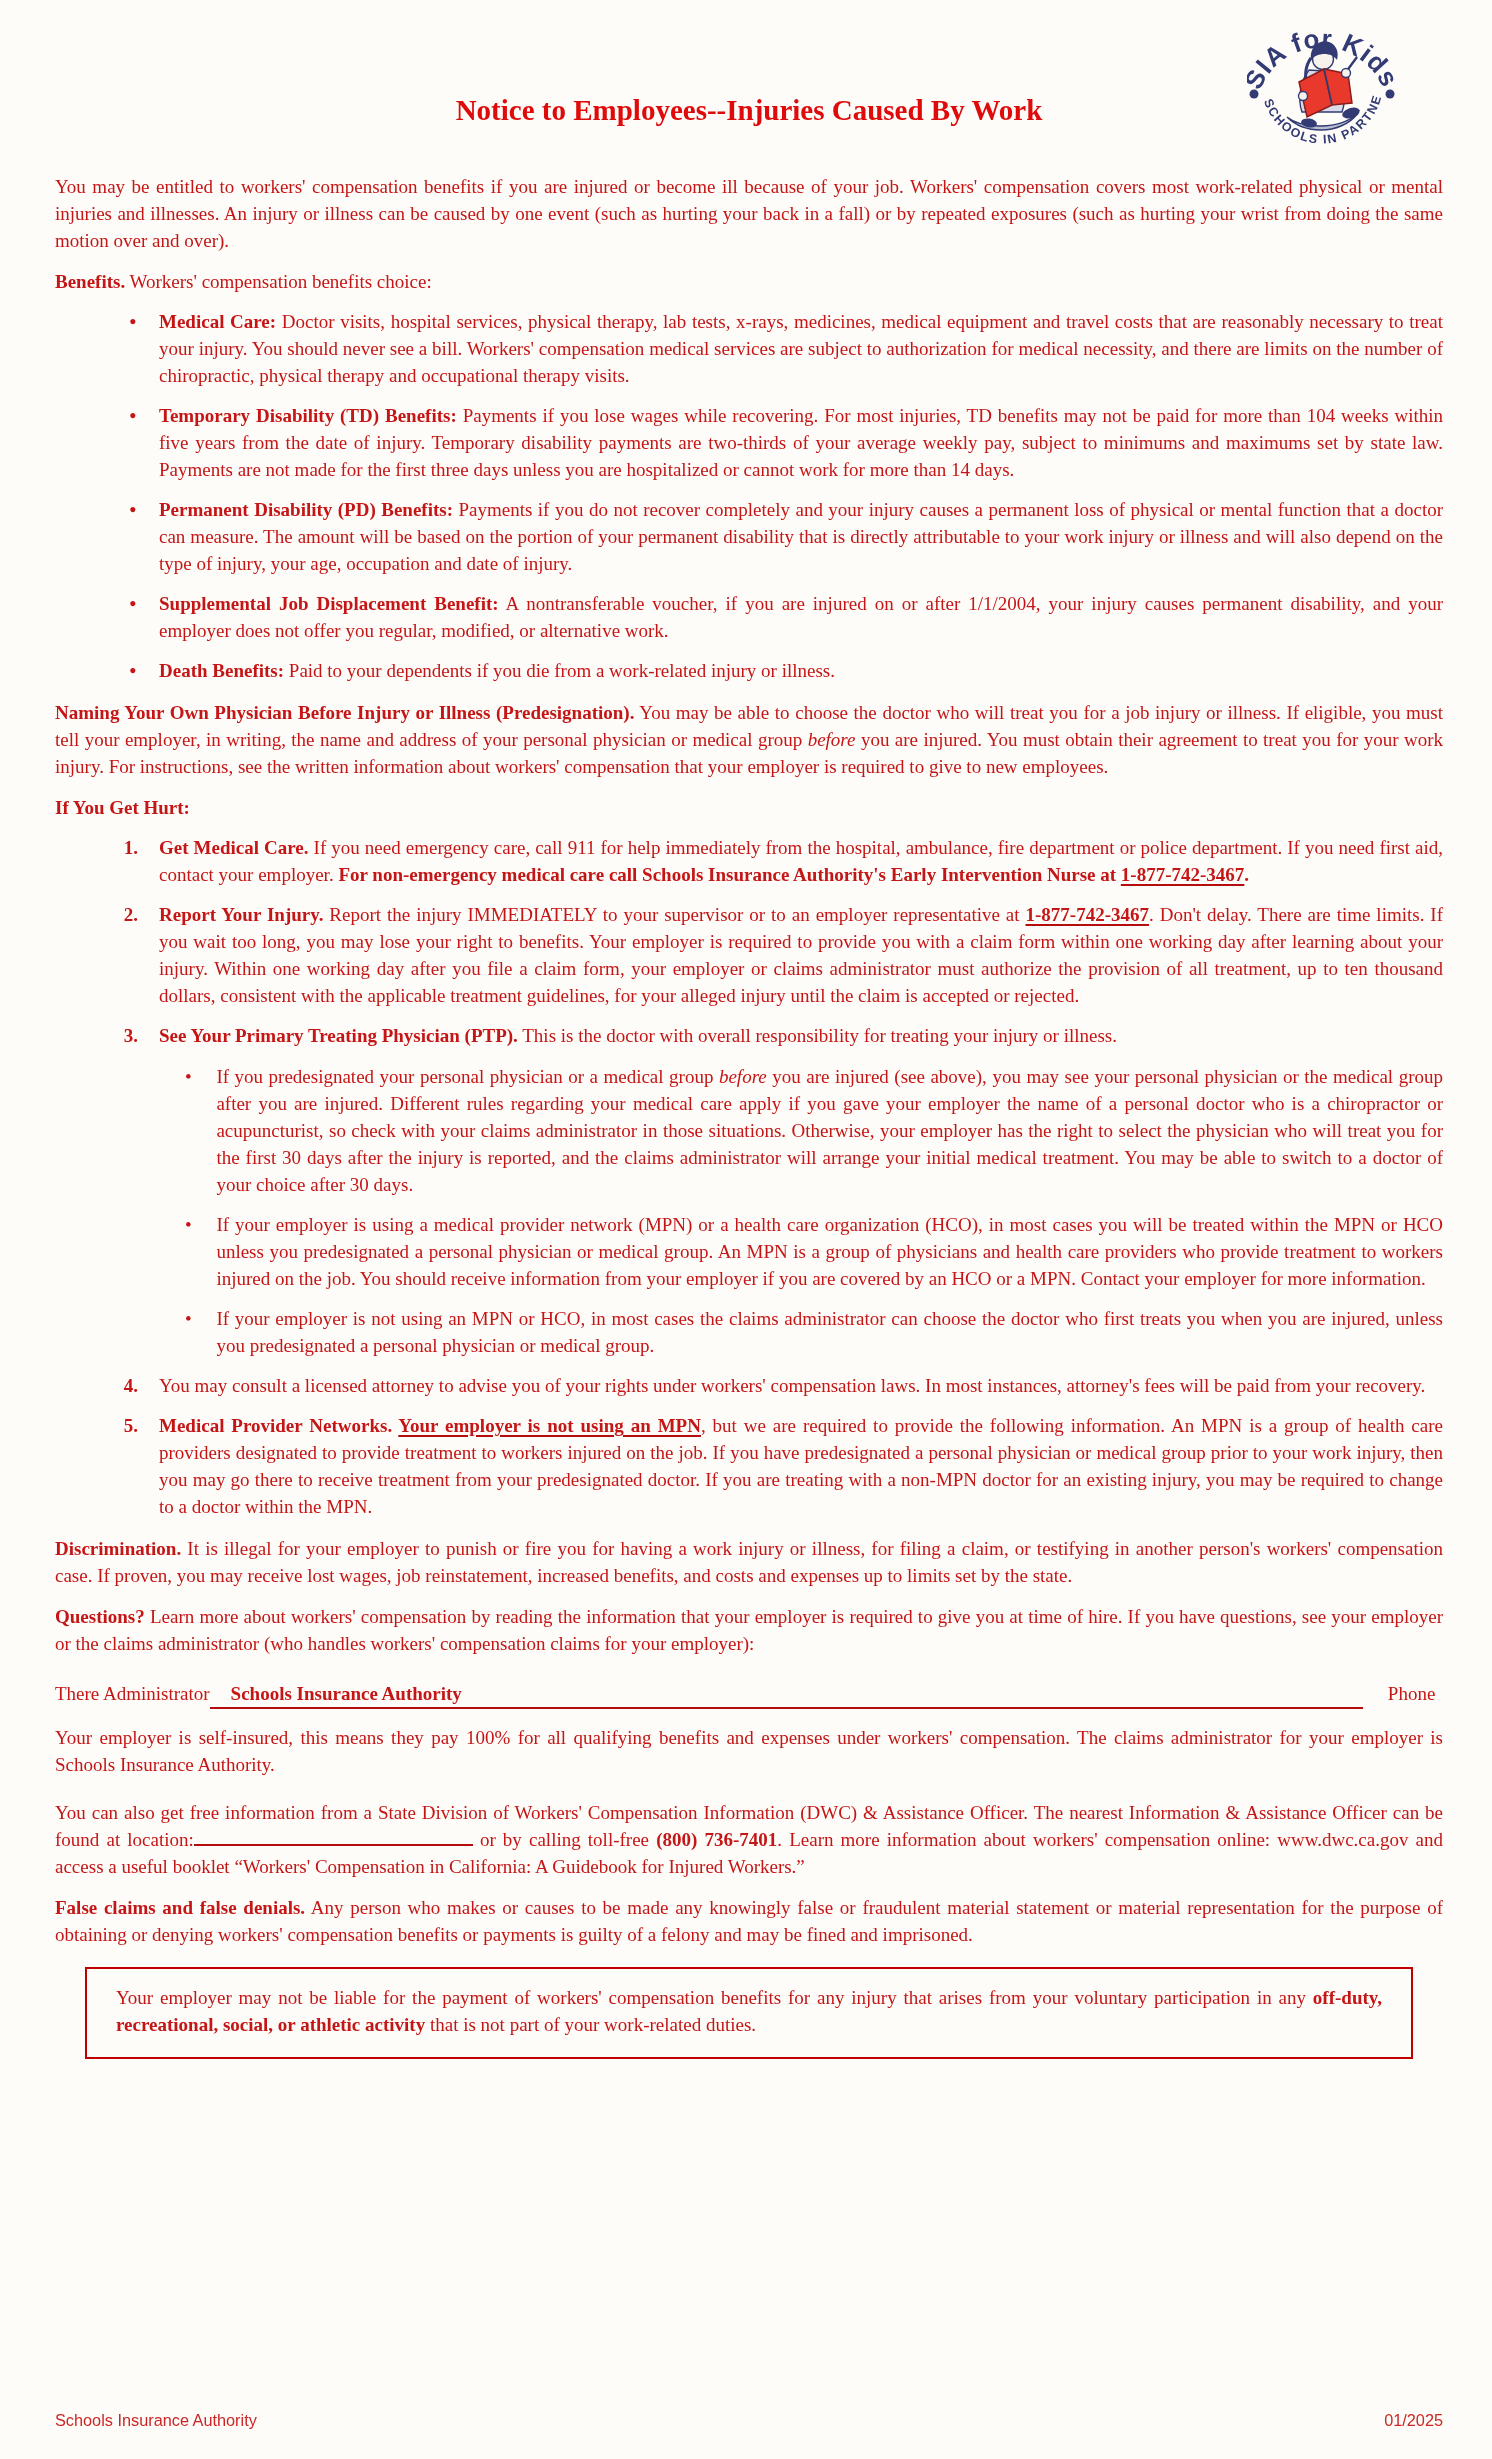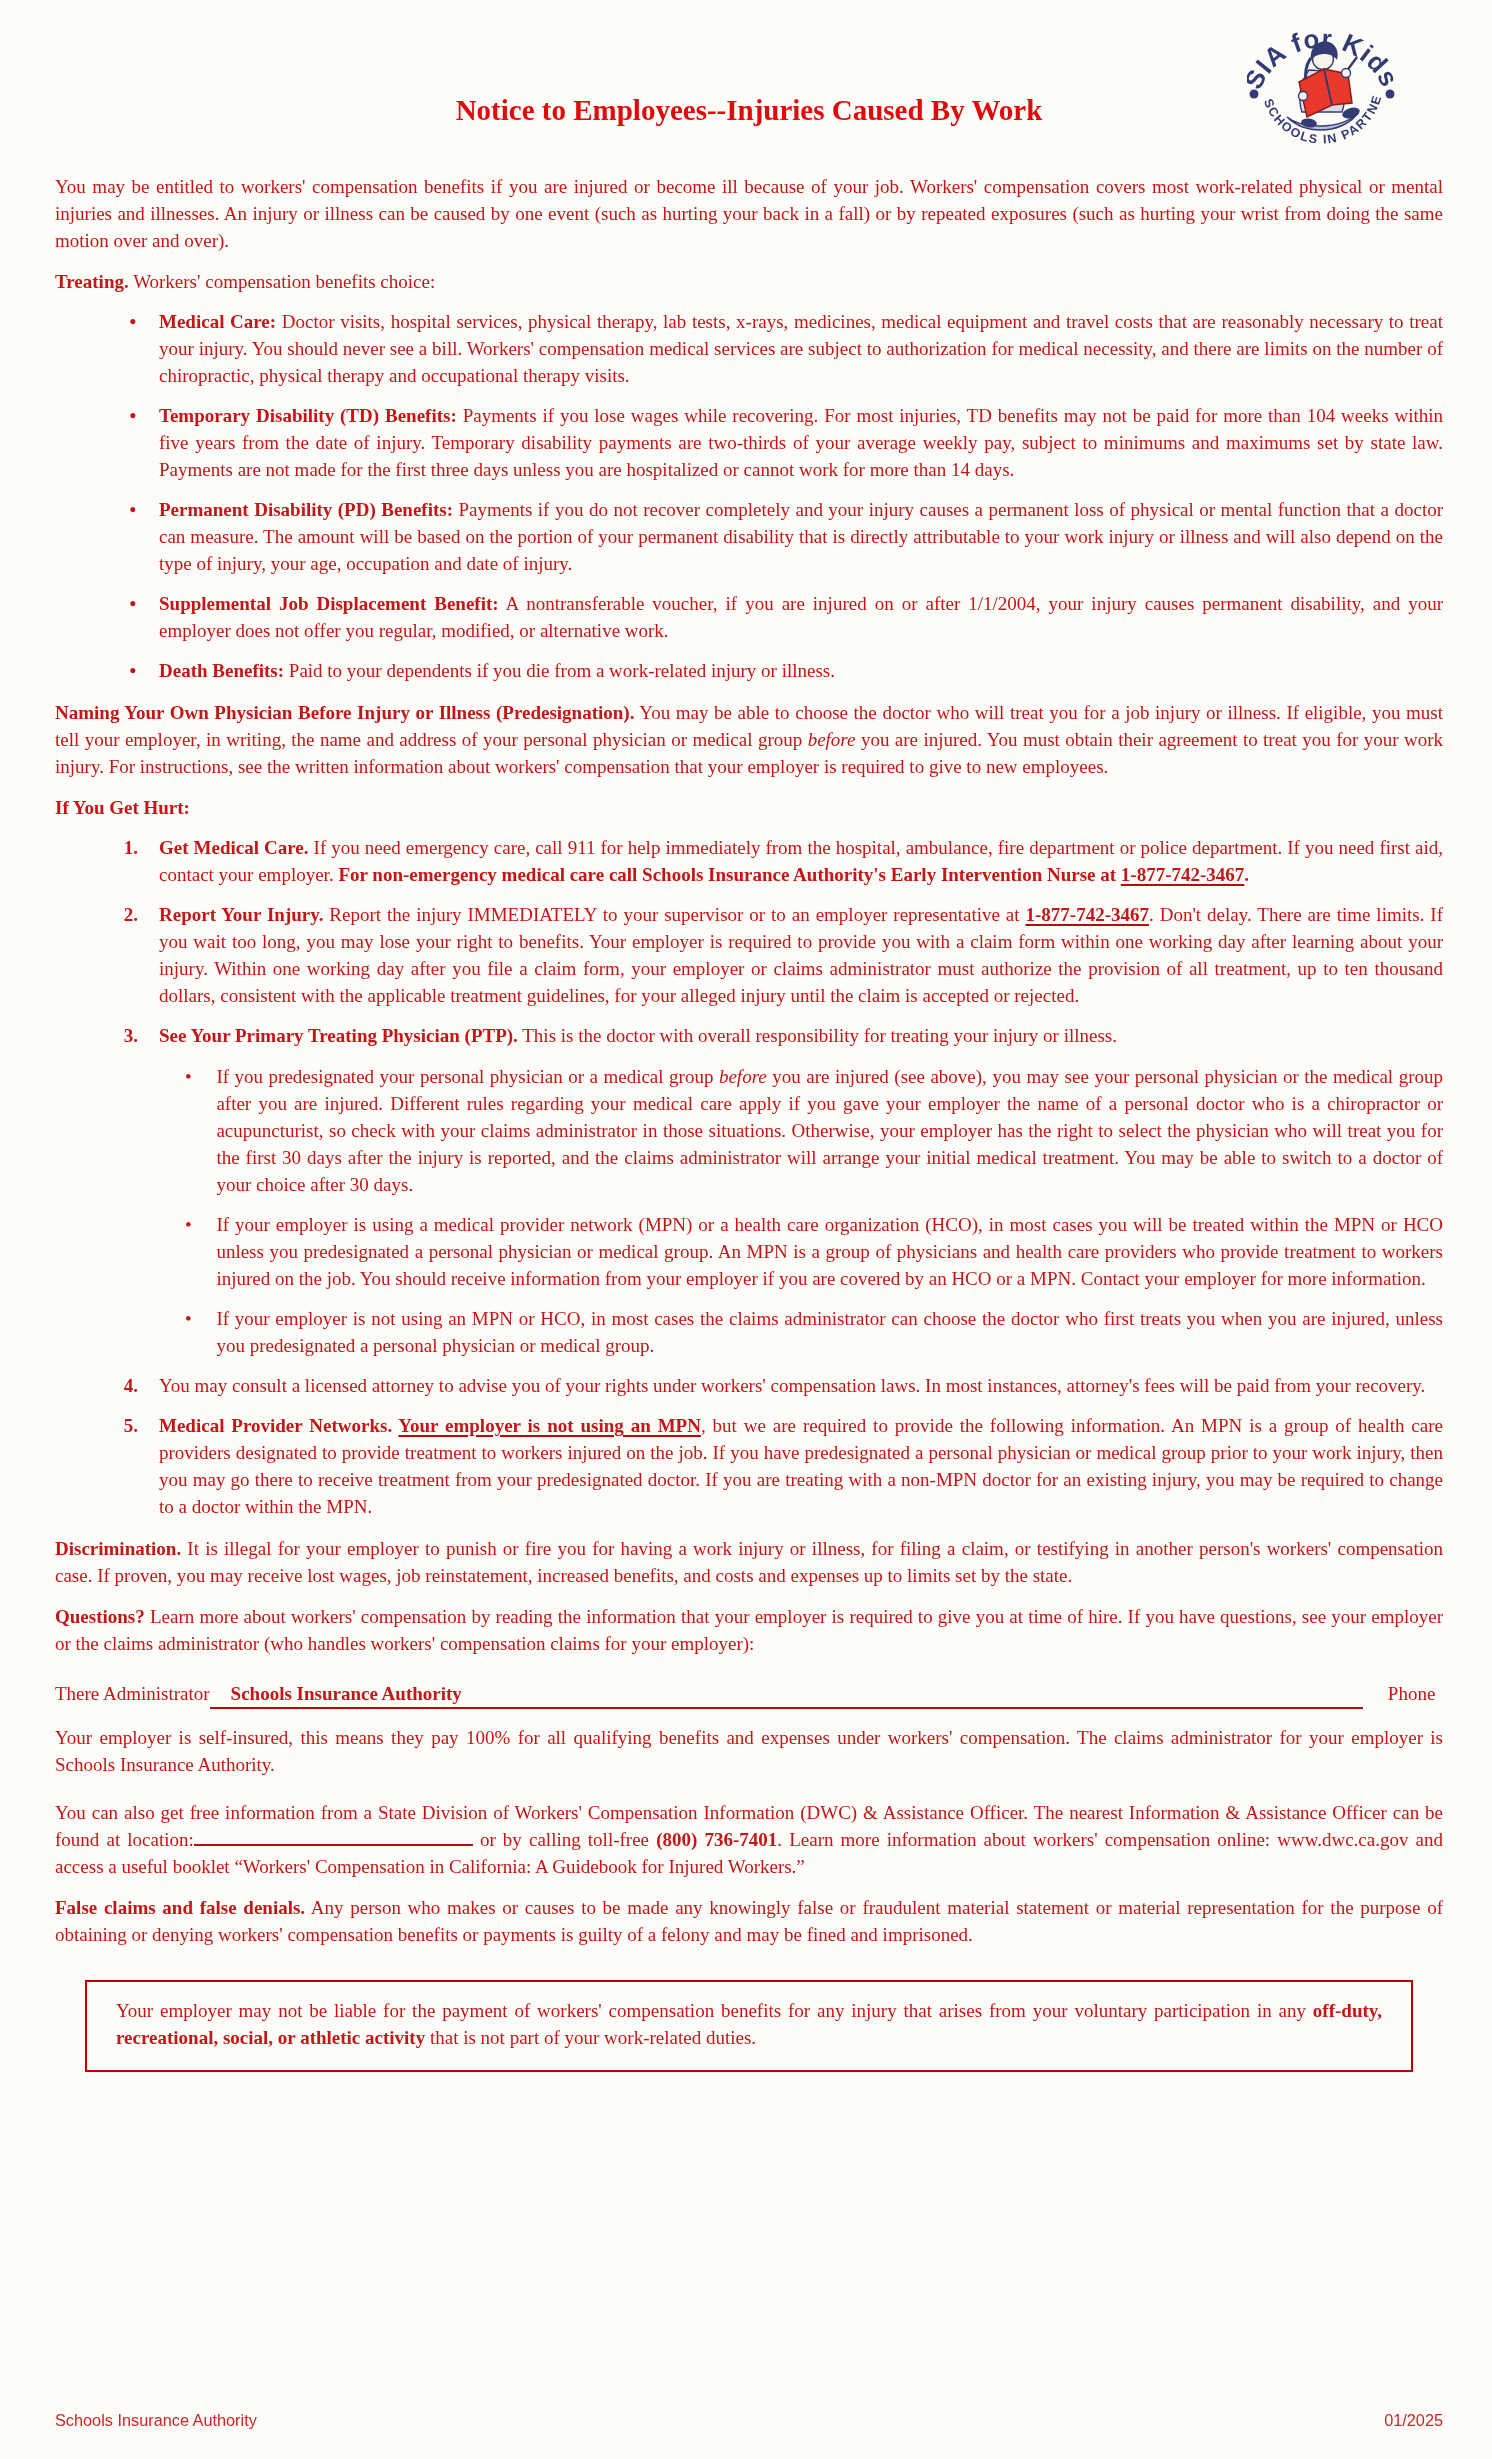--- a/index.html
+++ b/index.html
@@ -50,21 +50,21 @@
   ul.sub li{position:relative;padding-left:43px;margin-top:13.4px;text-align:justify;}
   ul.sub li::before{content:"\2022";position:absolute;left:11.5px;}
   .claims-row{display:flex;align-items:baseline;margin-top:23px;white-space:nowrap;}
   .claims-row .lbl{flex:none;}
   .fill{border-bottom:2.9px solid var(--underline-red,#b50d0d);}
   .fill1{flex:1.22;padding-left:21px;font-weight:700;}
   .fill2{flex:1;padding-left:5.8px;font-weight:700;}
   .phone-lbl{margin:0 7.7px 0 25px;}
   .notice-box{
     border:2.9px solid var(--border-red,#c00000);
-    margin:32px 30px 0 30px;
+    margin:19px 30px 0 30px;
     padding:15.4px 29px 19px 29px;
   }
   .notice-box p{text-align:justify;}
   .gap-lg{margin-top:33px;}
   footer{
     margin-top:auto;
     display:flex;justify-content:space-between;
     padding-bottom:25px;
     font-family:"Liberation Sans","DejaVu Sans",sans-serif;
     font-size:16.3px;color:var(--footer-red,#cc2626);
@@ -120,21 +120,21 @@
 
           <circle class="skin" cx="56" cy="86" r="4.5"></circle>
           <circle class="skin" cx="99" cy="63" r="4.5"></circle>
         </g>
       </svg>
     </div>
   </header>
 
   <p class="para intro">You may be entitled to workers' compensation benefits if you are injured or become ill because of your job. Workers' compensation covers most work-related physical or mental injuries and illnesses. An injury or illness can be caused by one event (such as hurting your back in a fall) or by repeated exposures (such as hurting your wrist from doing the same motion over and over).</p>
 
-  <p class="para"><b>Treating.</b><span> Workers' compensation benefits choice:</span></p>
+  <p class="para"><b>Benefits.</b><span> Workers' compensation benefits choice:</span></p>
 
   <ul class="bullets">
     <li><b>Medical Care:</b><span> Doctor visits, hospital services, physical therapy, lab tests, x-rays, medicines, medical equipment and travel costs that are reasonably necessary to treat your injury. You should never see a bill. Workers' compensation medical services are subject to authorization for medical necessity, and there are limits on the number of chiropractic, physical therapy and occupational therapy visits.</span></li>
     <li><b>Temporary Disability (TD) Benefits:</b><span> Payments if you lose wages while recovering. For most injuries, TD benefits may not be paid for more than 104 weeks within five years from the date of injury. Temporary disability payments are two-thirds of your average weekly pay, subject to minimums and maximums set by state law.  Payments are not made for the first three days unless you are hospitalized or cannot work for more than 14 days.</span></li>
     <li><b>Permanent Disability (PD) Benefits:</b><span> Payments if you do not recover completely and your injury causes a permanent loss of physical or mental function that a doctor can measure. The amount will be based on the portion of your permanent disability that is directly attributable to your work injury or illness and will also depend on the type of injury, your age, occupation and date of injury.</span></li>
     <li><b>Supplemental Job Displacement Benefit:</b><span> A nontransferable voucher, if you are injured on or after 1/1/2004, your injury causes permanent disability, and your employer does not offer you regular, modified, or alternative work.</span></li>
     <li><b>Death Benefits:</b><span> Paid to your dependents if you die from a work-related injury or illness.</span></li>
   </ul>
 
   <p class="para"><span class="rt-b">Naming Your Own Physician Before Injury or Illness (Predesignation).</span><span> You may be able to choose the doctor who will treat you for a job injury or illness. If eligible, you must tell your employer, in writing, the name and address of your personal physician or medical group </span><span class="rt-i">before</span><span> you are injured. You must obtain their agreement to treat you for your work injury. For instructions, see the written information about workers' compensation that your employer is required to give to new employees.</span></p>

